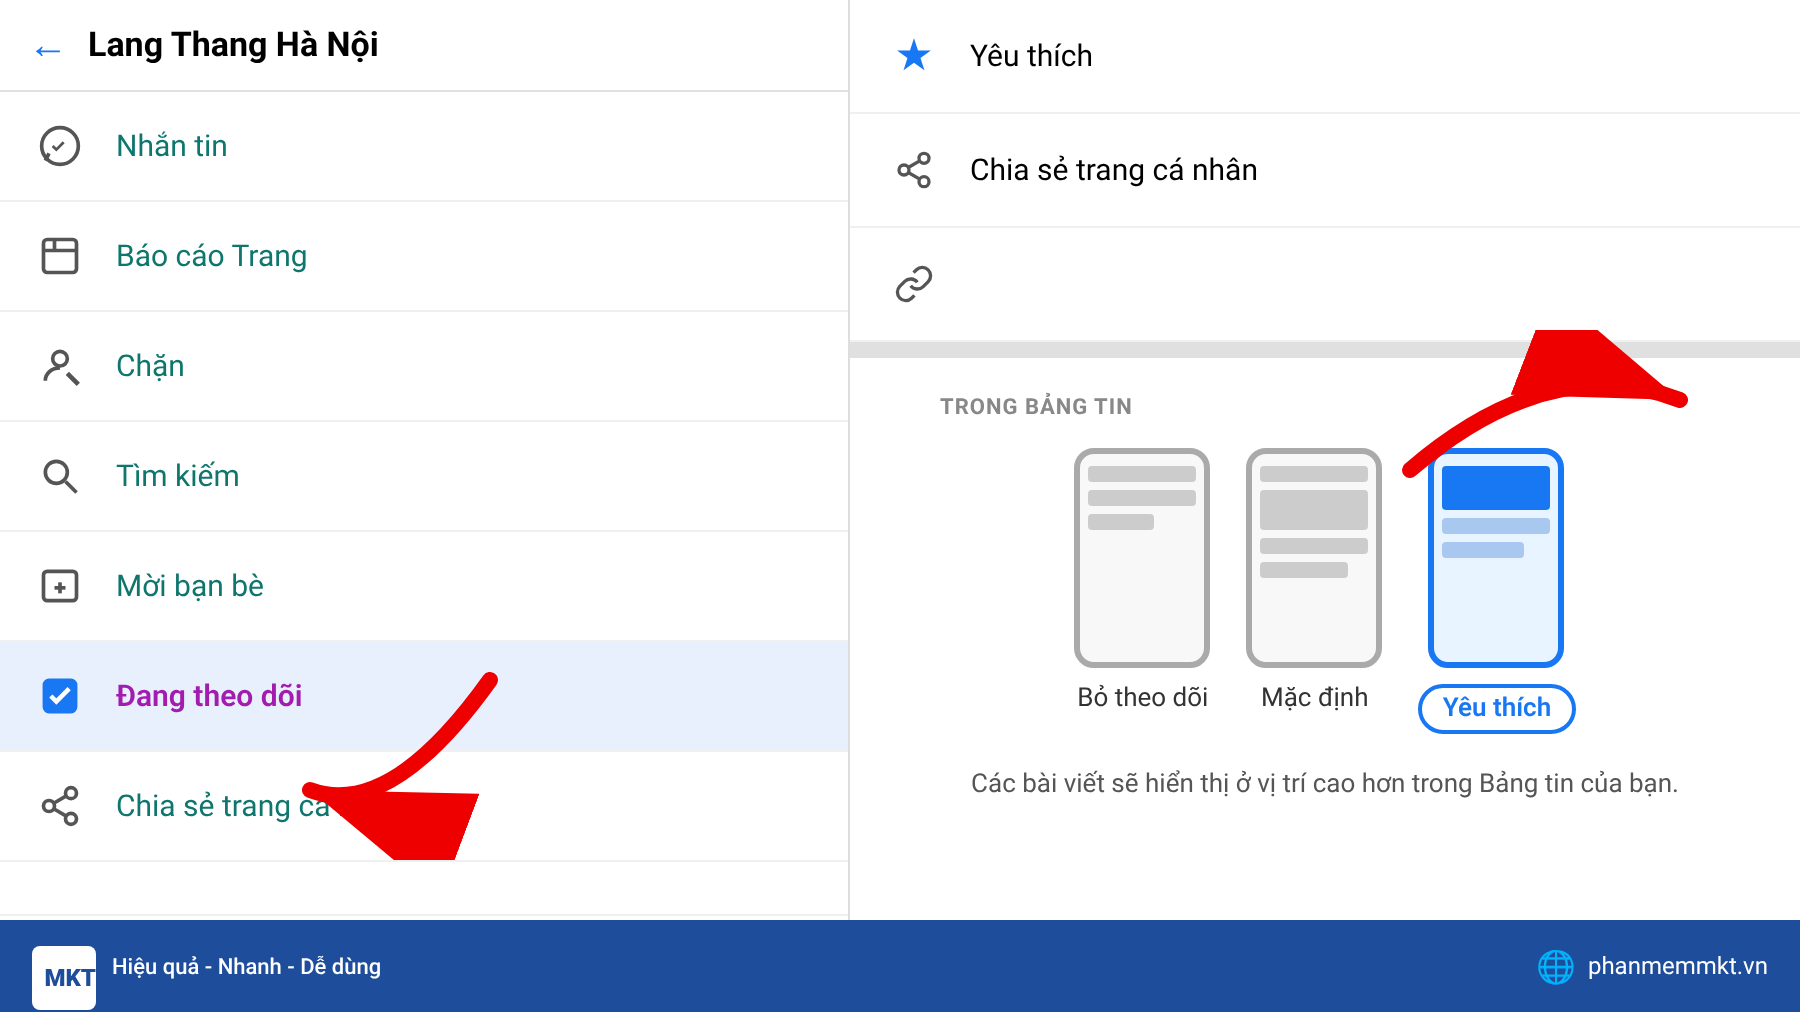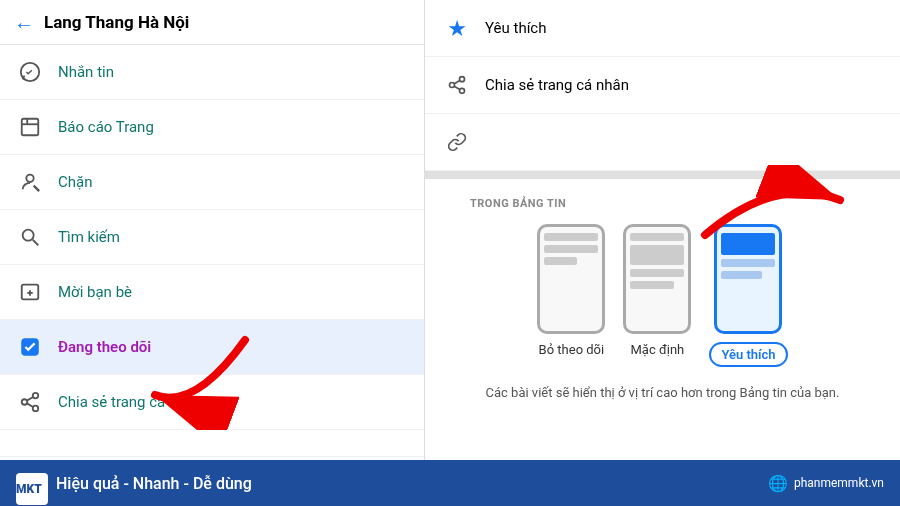--- a/index.html
+++ b/index.html
@@ -241,30 +241,30 @@
       gap: 8px;
     }
 
     .mkt-logo {
       width: 32px;
       height: 32px;
       background: #fff;
       border-radius: 4px;
       display: flex;
       align-items: center;
-      justify-content: flex-start;
+      justify-content: flex-end;
       font-size: 12px;
       font-weight: 900;
       color: #1e4d9b;
       margin-top: 12px;
     }
 
     .bottom-text {
       color: #fff;
-      font-size: 16px;
+      font-size: 11px;
       font-weight: 500;
     }
 
     .bottom-right {
       display: flex;
       align-items: center;
       gap: 6px;
       color: #fff;
       font-size: 12px;
     }

